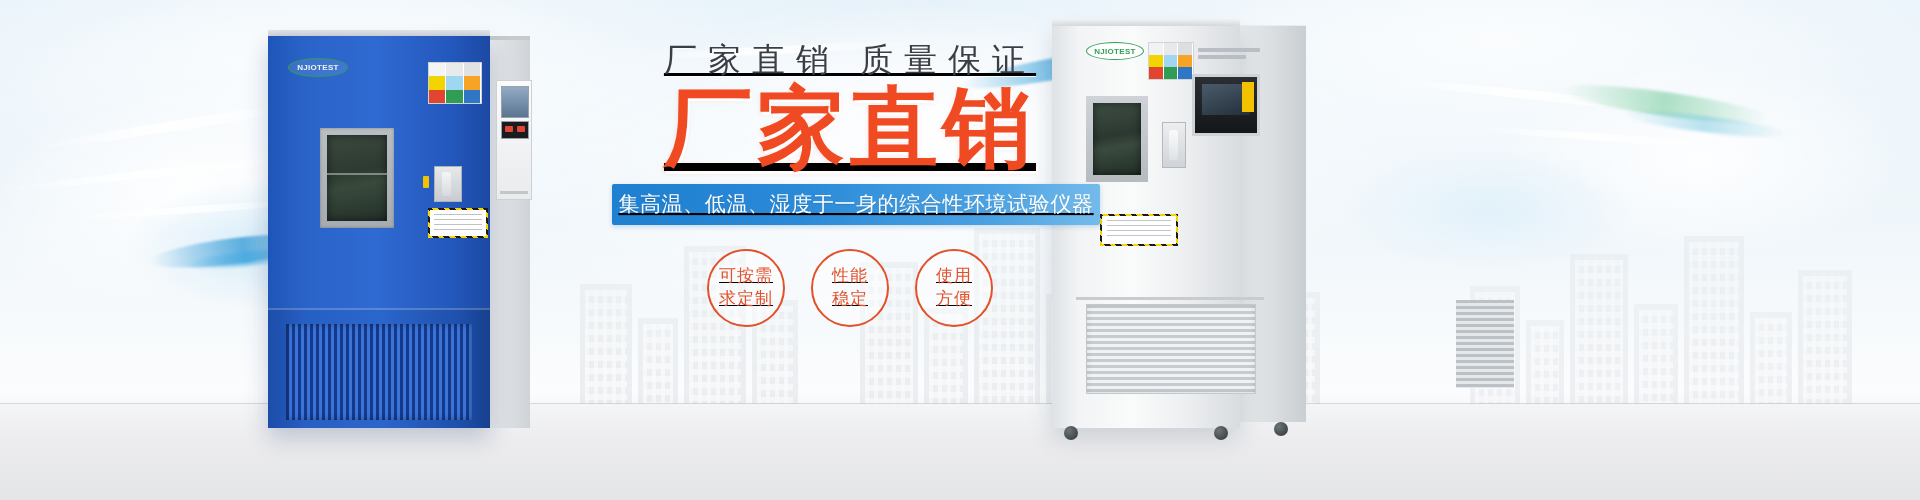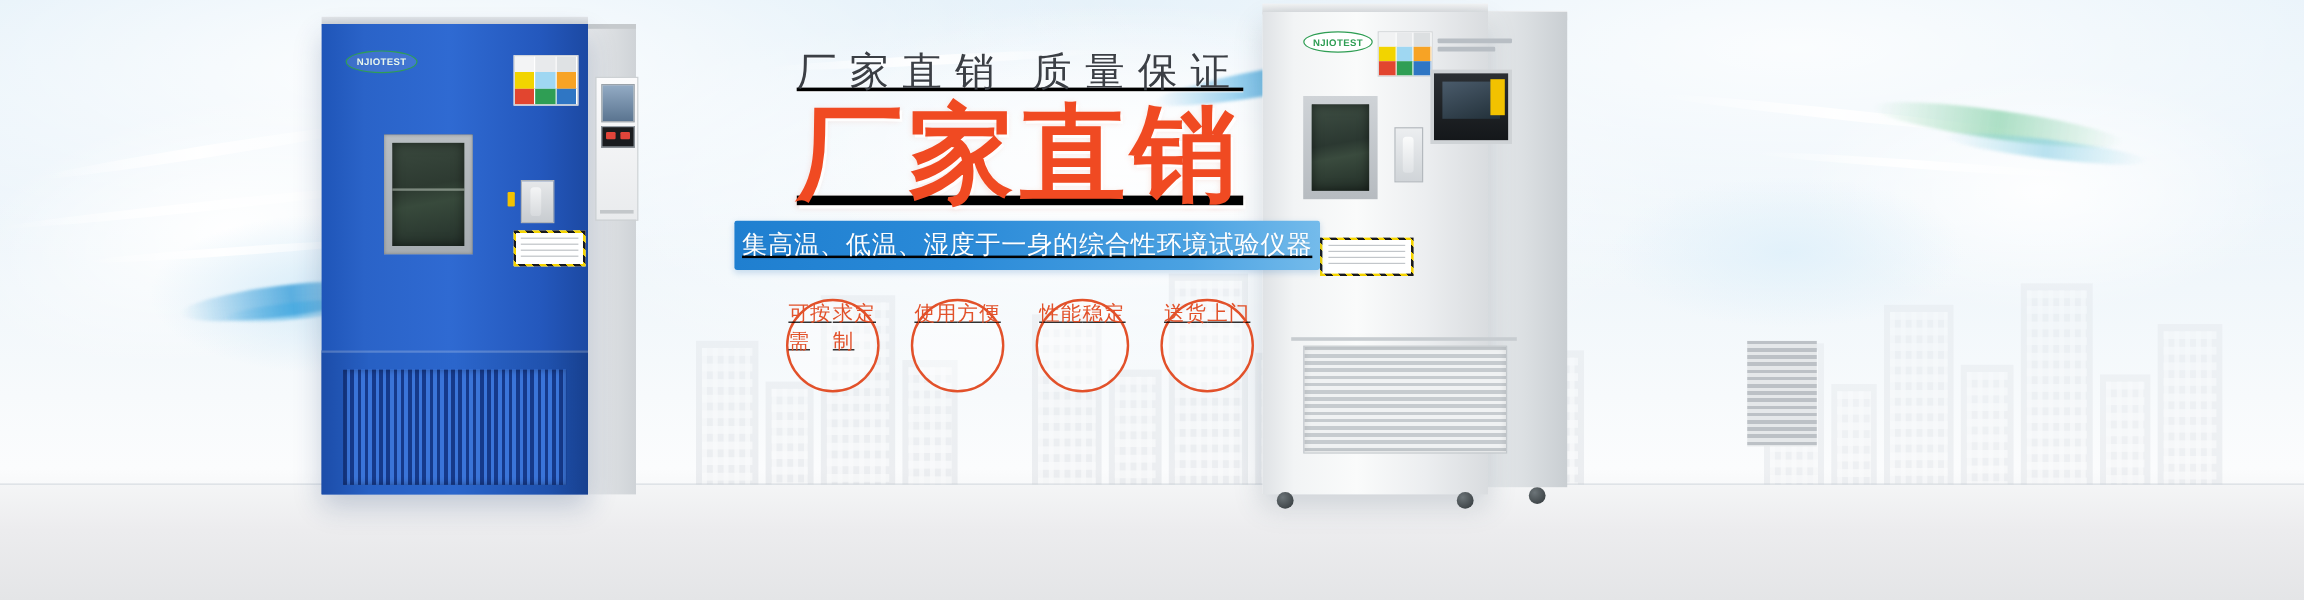--- a/index.html
+++ b/index.html
@@ -76,21 +76,21 @@
   .bld{position:absolute;bottom:0;background:linear-gradient(180deg,#d9dde2,#c9ced5);}
   .bld::after{
     content:"";position:absolute;inset:6px 5px 0 5px;
     background-image:linear-gradient(90deg,rgba(255,255,255,.75) 50%,transparent 50%),
                      linear-gradient(180deg,rgba(255,255,255,.75) 50%,transparent 50%);
     background-size:9px 13px;opacity:.85;
   }
   .city-r{position:absolute;right:40px;bottom:96px;width:420px;height:200px;opacity:.26;pointer-events:none;}
 
   
-  .product{position:absolute;bottom:88px;text-decoration:underline;}
+  .product{position:absolute;bottom:72px;text-decoration:underline;}
 
   
   #prod-left{left:268px;width:262px;height:392px;}
   .pl-body{position:absolute;left:0;bottom:0;width:222px;height:392px;
      background:linear-gradient(90deg,#1f55b8 0%,#2a63c8 16%,#2f6ad2 48%,#2458bd 82%,#1c49a3 100%);
      box-shadow:0 10px 22px rgba(30,60,110,.24);}
   .pl-side{position:absolute;left:222px;bottom:0;width:40px;height:392px;
      background:linear-gradient(90deg,#e8eaec 0%,#dcdfe2 45%,#cfd3d7 100%);}
   .pl-side-top{position:absolute;left:222px;top:0;width:40px;height:4px;background:#c6cacd;}
   .pl-top{position:absolute;left:0;top:-6px;width:222px;height:8px;
@@ -202,21 +202,21 @@
     box-shadow:0 2px 5px rgba(30,110,180,.22);
     margin-left:12px;
   }
   .subbar span{
     color:#ffffff;font-size:21px;letter-spacing:.6px;white-space:nowrap;
     text-shadow:0 1px 1px rgba(0,0,0,.12);
   }
   .badges{margin-top:24px;display:flex;justify-content:center;gap:26px;}
   .badge{
     width:74px;height:74px;border-radius:50%;border:2px solid #e2512a;
-    display:flex;flex-direction:row;align-items:flex-start;justify-content:center;
+    display:flex;flex-direction:column;align-items:center;justify-content:center;
     background:rgba(255,255,255,.42);
   }
   .badge b{display:block;font-size:17px;font-weight:400;color:#e2512a;line-height:1.35;letter-spacing:1px;}
   .cta-wrap{margin-top:26px;display:flex;justify-content:center;}
   .cta{
     background:linear-gradient(180deg,#f8603a,#ef4a22);
     color:#fff;font-size:21px;letter-spacing:2px;
     padding:11px 34px;border-radius:22px;border:none;cursor:pointer;
     box-shadow:0 3px 8px rgba(230,80,40,.30);white-space:nowrap;
   }
@@ -378,28 +378,24 @@
     <div class="subbar">
       <span>集高温、低温、湿度于一身的综合性环境试验仪器</span>
     </div>
 
     <div class="badges">
       <div class="badge">
         <b>可按需</b>
         <b>求定制</b>
       </div>
       <div class="badge">
+        <b>性能</b>
+        <b>稳定</b>
+      </div>
+      <div class="badge">
         <b>使用</b>
         <b>方便</b>
       </div>
-      <div class="badge">
-        <b>性能</b>
-        <b>稳定</b>
-      </div>
-      <div class="badge">
-        <b>送货</b>
-        <b>上门</b>
-      </div>
     </div>
 
   </div>
 
 </div>
 
 </body></html>

